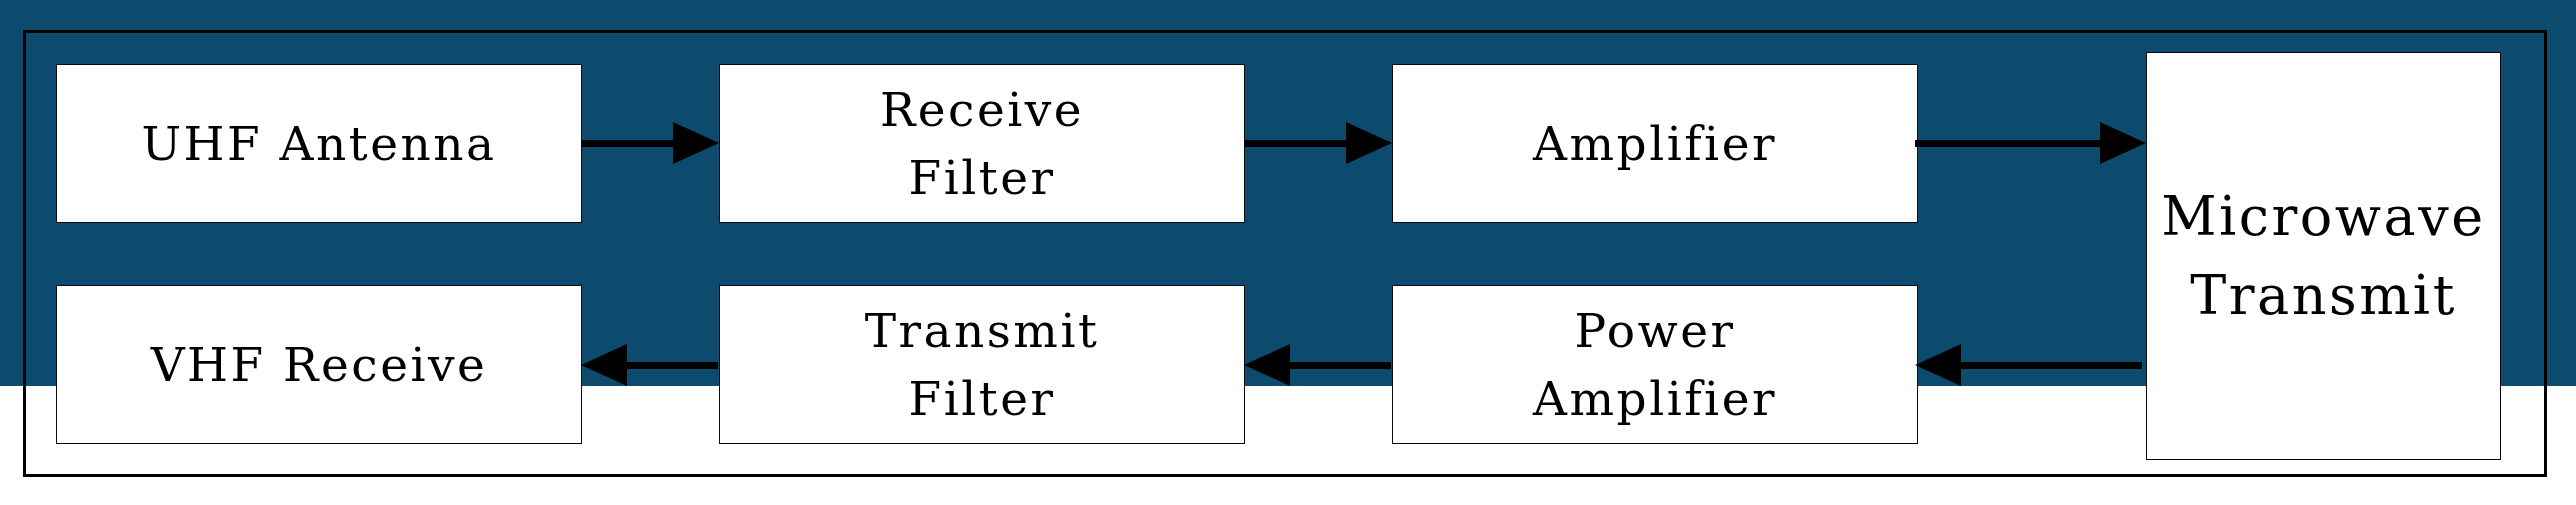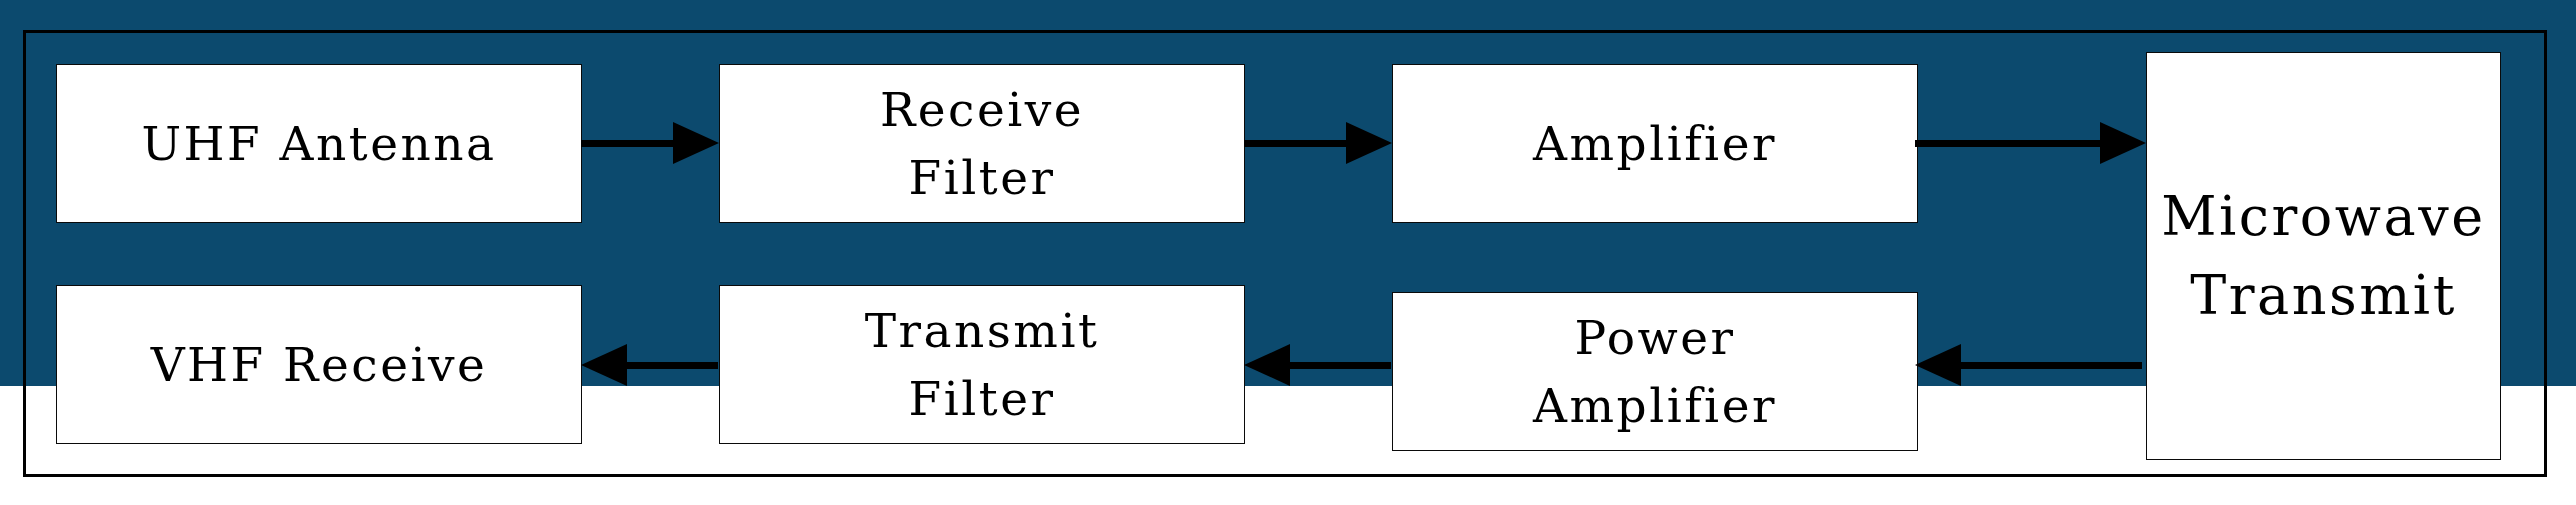--- a/index.html
+++ b/index.html
@@ -51,21 +51,21 @@
   }
 
   
   #blk-uhf       {left:56px;  top:64px;  width:526px; height:159px;}
   #blk-rxfilter  {left:719px; top:64px;  width:526px; height:159px;}
   #blk-lna       {left:1392px;top:64px;  width:526px; height:159px;}
 
   
   #blk-vhf       {left:56px;  top:285px; width:526px; height:159px;}
   #blk-txfilter  {left:719px; top:285px; width:526px; height:159px;}
-  #blk-pa        {left:1392px;top:292px; width:526px; height:159px;}
+  #blk-pa        {left:1392px;top:285px; width:526px; height:159px;}
 
   
   #blk-microwave {left:2146px;top:52px;  width:355px; height:408px;}
   #blk-microwave .line{font-size:54px;}
   #blk-microwave .line + .line{margin-top:21px;}
 
   
   .arrow{position:absolute;height:0;}
   .arrow .shaft{
     position:absolute;

